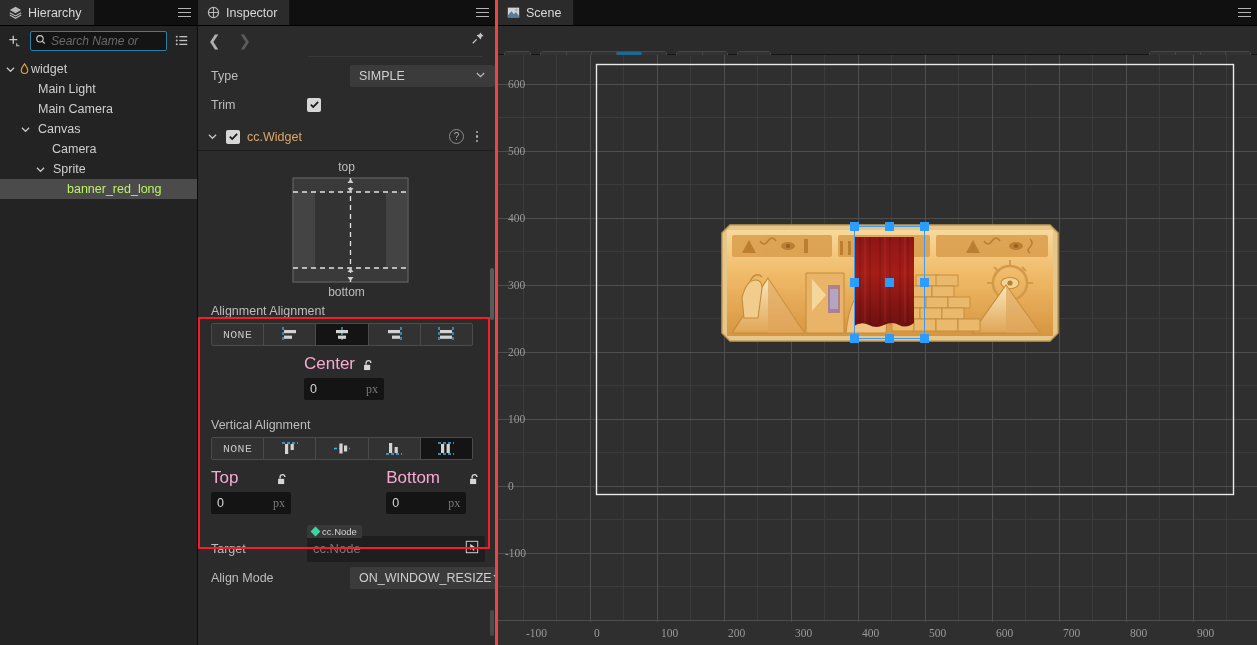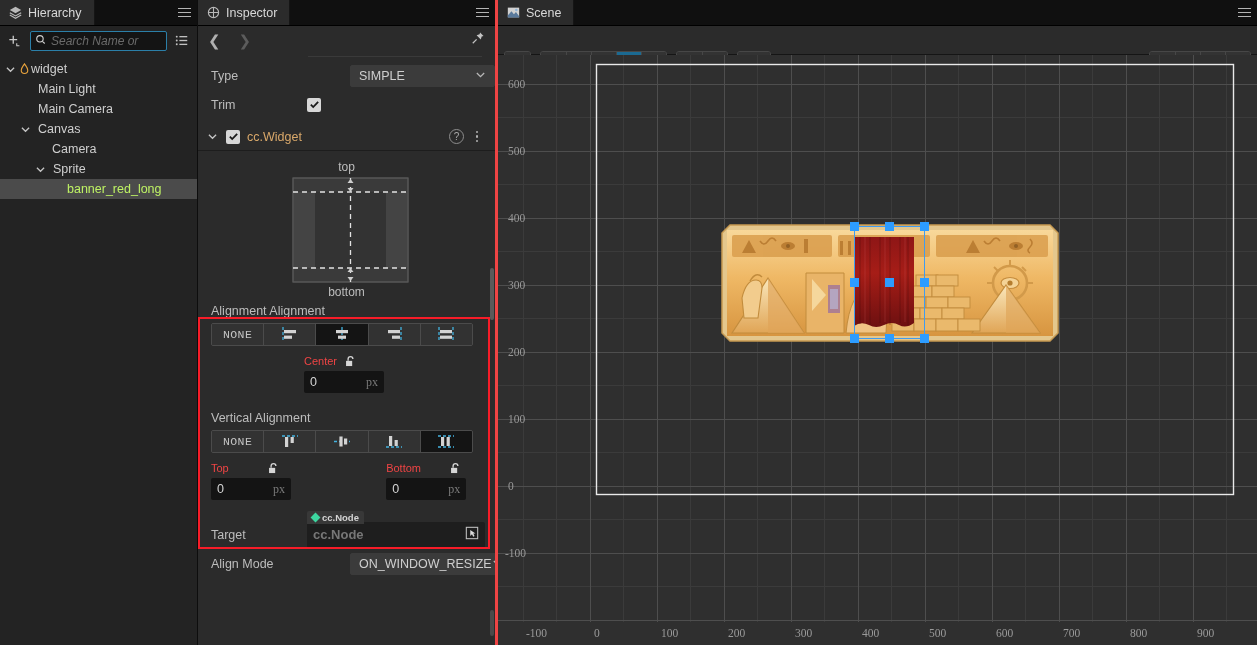--- a/index.html
+++ b/index.html
@@ -98,26 +98,26 @@
   .gbtn:last-child { border-right: none; }
   .gbtn.on { background: #141414; }
   .gbtn .txt { font-size: 11.5px; color: #c3c3c3; letter-spacing: .4px; }
 
   .numfield {
     width: 80px; height: 22px; background: #141414; border-radius: 2px;
     display: flex; align-items: center; padding: 0 6px; justify-content: space-between;
   }
   .numfield .v { font-size: 12.5px; color: #d5d5d5; }
   .numfield .u { font-size: 12px; color: #7a7a7a; font-family: "Liberation Serif", serif; }
-  .fieldlabel { font-size: 11px; color: #ef4444; }
+  .fieldlabel { font-size: 17px; color: #f9a8d4; }
   .lock { width: 13px; height: 13px; display: block; }
 
   .target-box {
     width: 178px; height: 26px; background: #1e1e1e; border-radius: 2px;
-    position: relative; display: flex; align-items: center; padding: 0 6px; font-weight: bold;
+    position: relative; display: flex; align-items: center; padding: 0 6px;
   }
   .target-tag {
     position: absolute; top: -11px; left: 0; height: 13px; background: #383838;
     border-radius: 2px 2px 0 0; display: flex; align-items: center; gap: 3px; padding: 0 5px;
     font-size: 9.5px; color: #d4d4d4;
   }
   .diamond { width: 7px; height: 7px; background: #3dd6a0; transform: rotate(45deg); display:block; }
   .target-box .ph { font-size: 13px; color: #777; }
 
   

